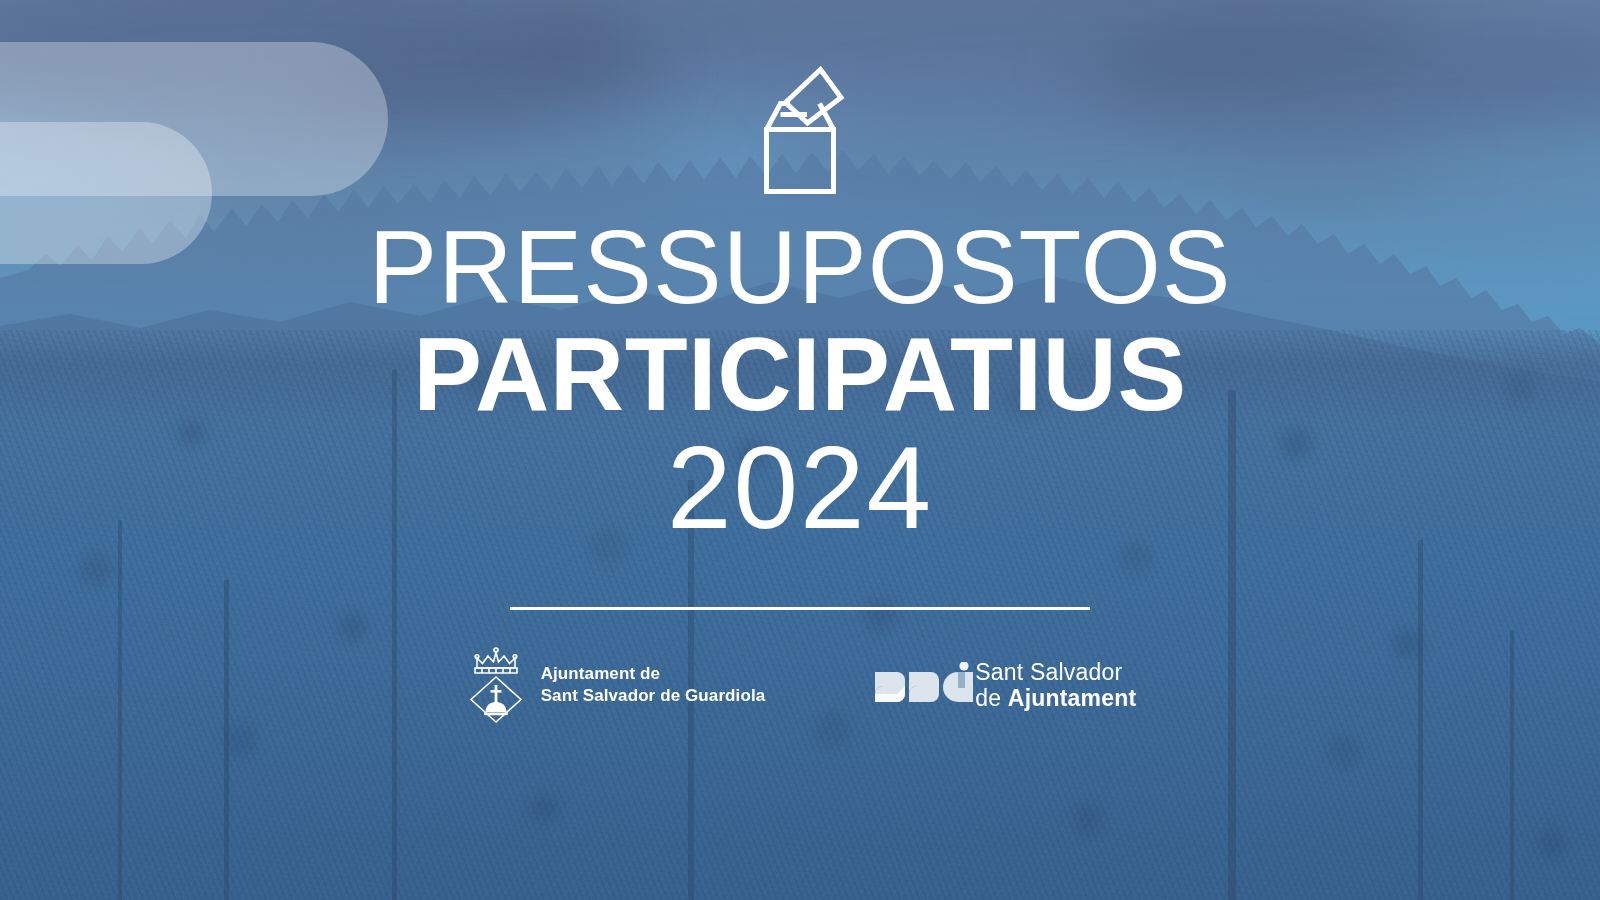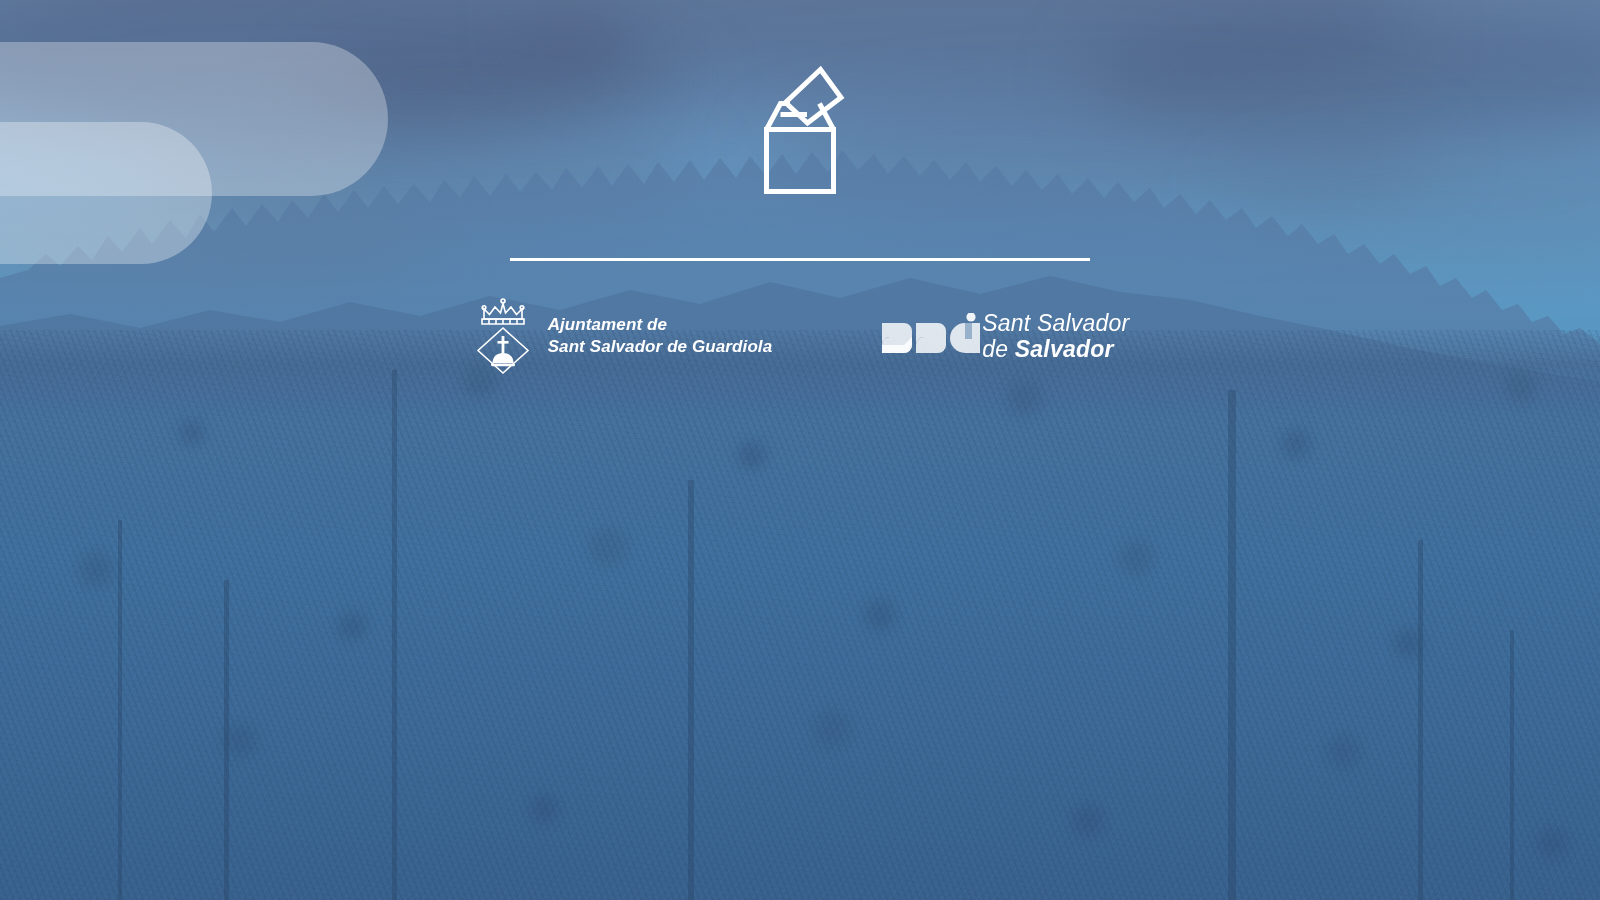--- a/index.html
+++ b/index.html
@@ -173,21 +173,20 @@
     width:580px; height:3px;
     background:#ffffff;
     margin-top:58px;
   }
 
   
   .logo-row {
     margin-top:36px;
     display:flex; align-items:center;
     gap:110px;
-    font-style:italic;
   }
 
   .logo-ajuntament { display:flex; align-items:center; gap:13px; }
   .crest { width:64px; height:78px; }
   .crest svg { display:block; }
   .aj-text {
     color:#fff;
     font-size:17px;
     font-weight:700;
     line-height:1.30;
@@ -280,20 +279,25 @@
           <path d="M22.5 63.5 L36.5 37.5 L46 37.5"></path>
           <path d="M89.5 63.5 L75.5 37.5"></path>
           <path d="M22.5 63.5 L89.5 63.5"></path>
           <path d="M36.5 48.5 L63 48.5"></path>
 
           <rect x="22.5" y="63.5" width="67" height="62"></rect>
         </g>
       </svg>
     </div>
 
+    <div class="headline">
+      <div class="line-1">PRESSUPOSTOS</div>
+      <div class="line-2">PARTICIPATIUS</div>
+      <div class="line-3">2024</div>
+    </div>
 
     <div class="divider"></div>
 
     <div class="logo-row">
 
       <div class="logo-ajuntament">
         <div class="crest">
           <svg width="64" height="78" viewBox="0 0 64 78" aria-hidden="true">
             <g fill="none" stroke="#ffffff" stroke-width="1.6">
 
@@ -338,19 +342,19 @@
 
               <path d="M68 25 A15 15 0 0 1 83 10 H98 V40 H83 A15 15 0 0 1 68 25 Z"></path>
             </g>
 
             <rect x="83" y="10" width="7" height="16" fill="#5d87ae" fill-opacity="0.55"></rect>
             <circle cx="89" cy="4" r="4.6" fill="#ffffff" fill-opacity="0.92"></circle>
           </svg>
         </div>
         <div class="ssg-text">
           <div class="ssg-line1">Sant Salvador</div>
-          <div class="ssg-line2"><span>de </span><b>Salvador</b></div>
+          <div class="ssg-line2"><span>de </span><b>Ajuntament</b></div>
         </div>
       </div>
 
     </div>
   </div>
 </div>
 
 </body></html>

